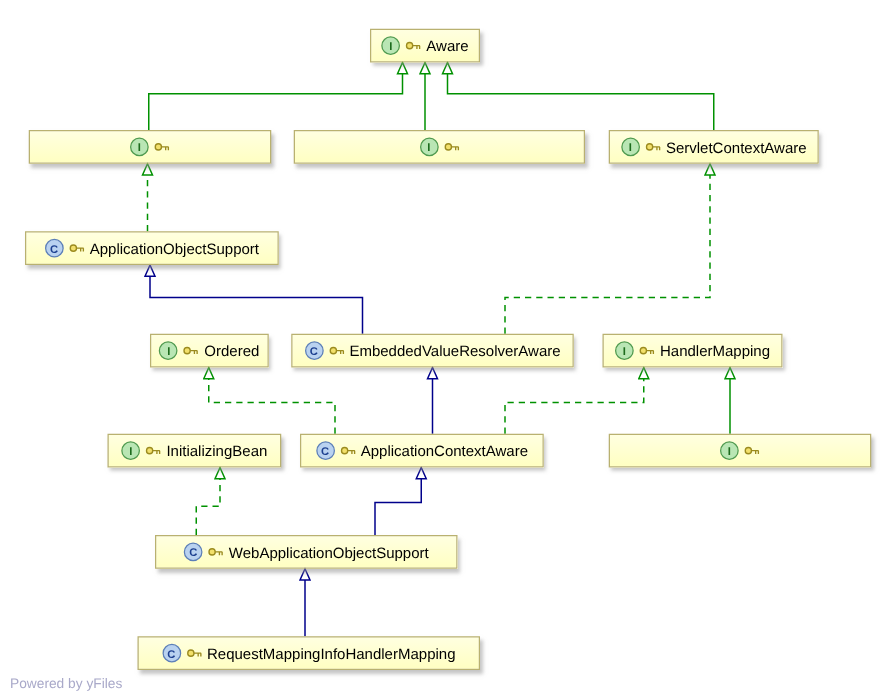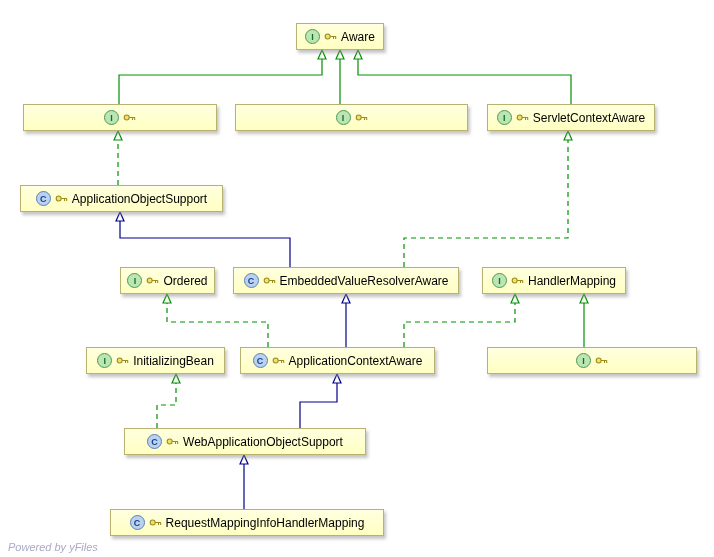--- a/index.html
+++ b/index.html
@@ -58,21 +58,20 @@
     color: #1c3f8f;
   }
   .key-icon { width: 13px; height: 13px; flex: 0 0 auto; }
   .label { line-height: 1; }
   .powered {
     position: absolute;
     left: 8px;
     bottom: 4px;
     font-size: 11px;
     color: #a9a9c9;
-    font-style: italic;
   }
 </style>
 </head>
 <body>
 
 <div class="canvas">
 
   <svg class="edges">
     <defs>
       <marker id="arrow-green" markerWidth="14" markerHeight="14" refX="10" refY="5" orient="auto" markerUnits="userSpaceOnUse">

